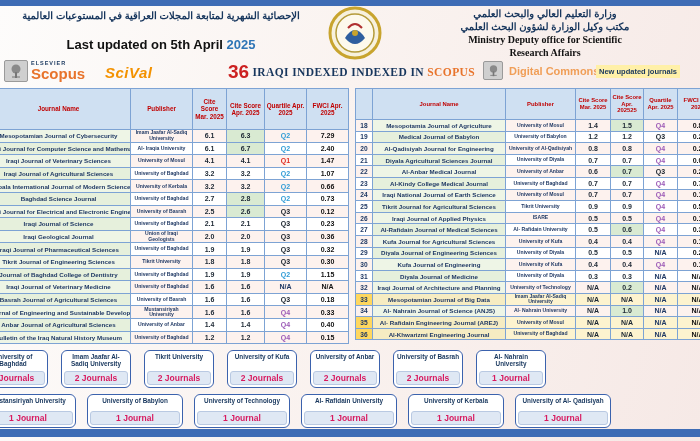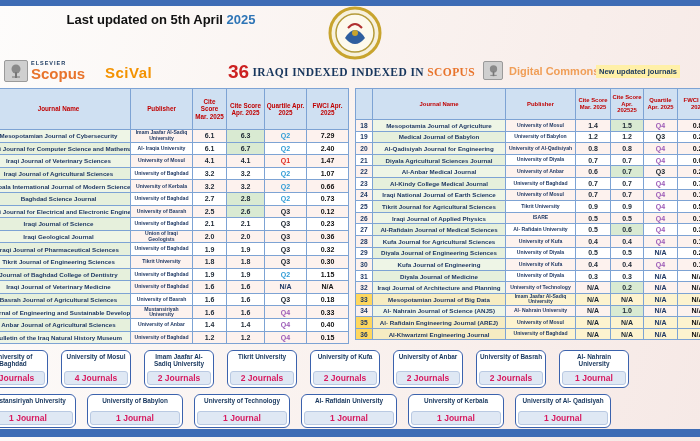--- a/index.html
+++ b/index.html
@@ -5,36 +5,36 @@
   html,body{margin:0;padding:0;}
   .page{position:relative;width:700px;height:441px;overflow:hidden;
         font-family:"Liberation Sans",sans-serif;
         background:linear-gradient(105deg,#fdfcfb 0%,#faf3f0 45%,#f6e9e6 100%);}
   .topbar{position:absolute;left:0;top:0;width:700px;height:6px;background:#3e6cb5;}
   .bottombar{position:absolute;left:0;top:429px;width:700px;height:8px;background:#3e6cb5;}
 
   
   .hdr-left{position:absolute;left:6px;top:10px;width:310px;text-align:center;}
   .hdr-left .ar{direction:rtl;font-size:10px;font-weight:bold;color:#17365d;}
-  .hdr-left .upd{margin-top:2px;font-size:13px;font-weight:bold;color:#111;}
+  .hdr-left .upd{margin-top:16px;font-size:13px;font-weight:bold;color:#111;}
   .hdr-left .upd .year{color:#2e75b6;}
   .emblem{position:absolute;left:328px;top:6px;width:54px;height:54px;}
   .hdr-right{position:absolute;left:400px;top:8px;width:290px;text-align:center;}
   .hdr-right .ar{direction:rtl;font-size:10px;font-weight:bold;color:#17365d;line-height:1.25;}
   .hdr-right .en{font-family:"Liberation Serif",serif;font-size:10px;font-weight:bold;color:#111;line-height:1.15;margin-top:1px;}
 
   
   .brand{position:absolute;left:0;top:58px;width:700px;height:28px;}
   .scopus-group{position:absolute;left:4px;top:2px;display:flex;align-items:center;}
   .tree-box{width:22px;height:20px;background:#cfcfcf;border:1px solid #9a9a9a;border-radius:2px;
             display:flex;align-items:center;justify-content:center;margin-right:3px;}
   .scopus-stack{display:flex;flex-direction:column;align-items:flex-start;line-height:1;}
   .elsevier-word{font-size:5.5px;font-weight:bold;letter-spacing:1px;color:#17365d;}
   .scopus-word{font-size:15px;font-weight:bold;color:#e8742c;}
-  .scival{position:absolute;left:105px;top:6px;font-size:15px;font-weight:bold;color:#f39200;letter-spacing:.5px;}
+  .scival{position:absolute;left:105px;top:6px;font-size:15px;font-weight:bold;color:#f39200;letter-spacing:.5px;font-style:italic;}
   .big-title{position:absolute;left:228px;top:3px;white-space:nowrap;}
   .big-title .count{font-size:19px;font-weight:bold;color:#cc2020;vertical-align:-2px;}
   .big-title .words{font-family:"Liberation Serif",serif;font-size:11.5px;font-weight:bold;color:#17365d;letter-spacing:.4px;}
   .big-title .scp{font-family:"Liberation Serif",serif;font-size:11.5px;font-weight:bold;color:#e8742c;letter-spacing:.4px;}
   .dc-group{position:absolute;left:483px;top:3px;display:flex;align-items:center;}
   .dc-word{font-size:11px;color:#f09e57;font-weight:bold;margin-left:3px;}
   .new-badge{position:absolute;left:596px;top:7px;background:#fff0a8;color:#17365d;
              font-size:7.5px;font-weight:bold;padding:2px 3px;white-space:nowrap;}
 
   
@@ -73,33 +73,40 @@
   .sbox .cnt{background:#dfe8f4;border:1px solid #b9c9e2;border-radius:3px;text-align:center;
              font-size:8.5px;font-weight:bold;color:#d81b60;padding:1px 0;}
 </style>
 </head>
 <body>
 
 <div class="page">
   <div class="topbar"></div>
 
   <div class="hdr-left">
+    <div class="ar">الإحصائية الشهرية لمتابعة المجلات العراقية في المستوعبات العالمية</div>
     <div class="upd"><span>Last updated on 5th April </span><span class="year">2025</span></div>
   </div>
 
   <div class="emblem">
     <svg width="54" height="54" viewBox="0 0 54 54">
       <circle cx="27" cy="27" r="25" fill="#f7f1dd" stroke="#c8a42e" stroke-width="3"></circle>
       <circle cx="27" cy="27" r="19" fill="#fdf9ec" stroke="#b49b3a" stroke-width="1.5"></circle>
       <path d="M17 32 q10 -16 20 0 q-5 6 -10 6 q-5 0 -10 -6z" fill="#2e5f9e"></path>
       <path d="M20 22 q7 -8 14 0" fill="none" stroke="#b03030" stroke-width="2"></path>
       <circle cx="27" cy="27" r="3" fill="#c8a42e"></circle>
     </svg>
   </div>
 
+  <div class="hdr-right">
+    <div class="ar">وزارة التعليم العالي والبحث العلمي</div>
+    <div class="ar">مكتب وكيل الوزارة لشؤون البحث العلمي</div>
+    <div class="en">Ministry Deputy office for Scientific</div>
+    <div class="en">Research Affairs</div>
+  </div>
 
   <div class="brand">
     <div class="scopus-group">
       <div class="tree-box">
         <svg width="16" height="16" viewBox="0 0 16 16">
             <circle cx="8" cy="6" r="4.5" fill="#8a8a8a"></circle>
             <rect x="7" y="9" width="2" height="6" fill="#777"></rect>
             <path d="M4 14 h8" stroke="#777" stroke-width="1"></path>
           </svg>
       </div>
@@ -479,24 +486,20 @@
         </tr>
       </tbody>
   </table>
 
   <div class="sumrow sumrow1" id="sumrow1">
       <div class="sbox">
         <div class="uni">University of Baghdad</div>
         <div class="cnt">9 Journals</div>
       </div>
       <div class="sbox">
-        <div class="uni">University of Mosul</div>
-        <div class="cnt">4 Journals</div>
-      </div>
-      <div class="sbox">
         <div class="uni">Imam Jaafar Al-Sadiq University</div>
         <div class="cnt">2 Journals</div>
       </div>
       <div class="sbox">
         <div class="uni">Tikrit University</div>
         <div class="cnt">2 Journals</div>
       </div>
       <div class="sbox">
         <div class="uni">University of Kufa</div>
         <div class="cnt">2 Journals</div>

